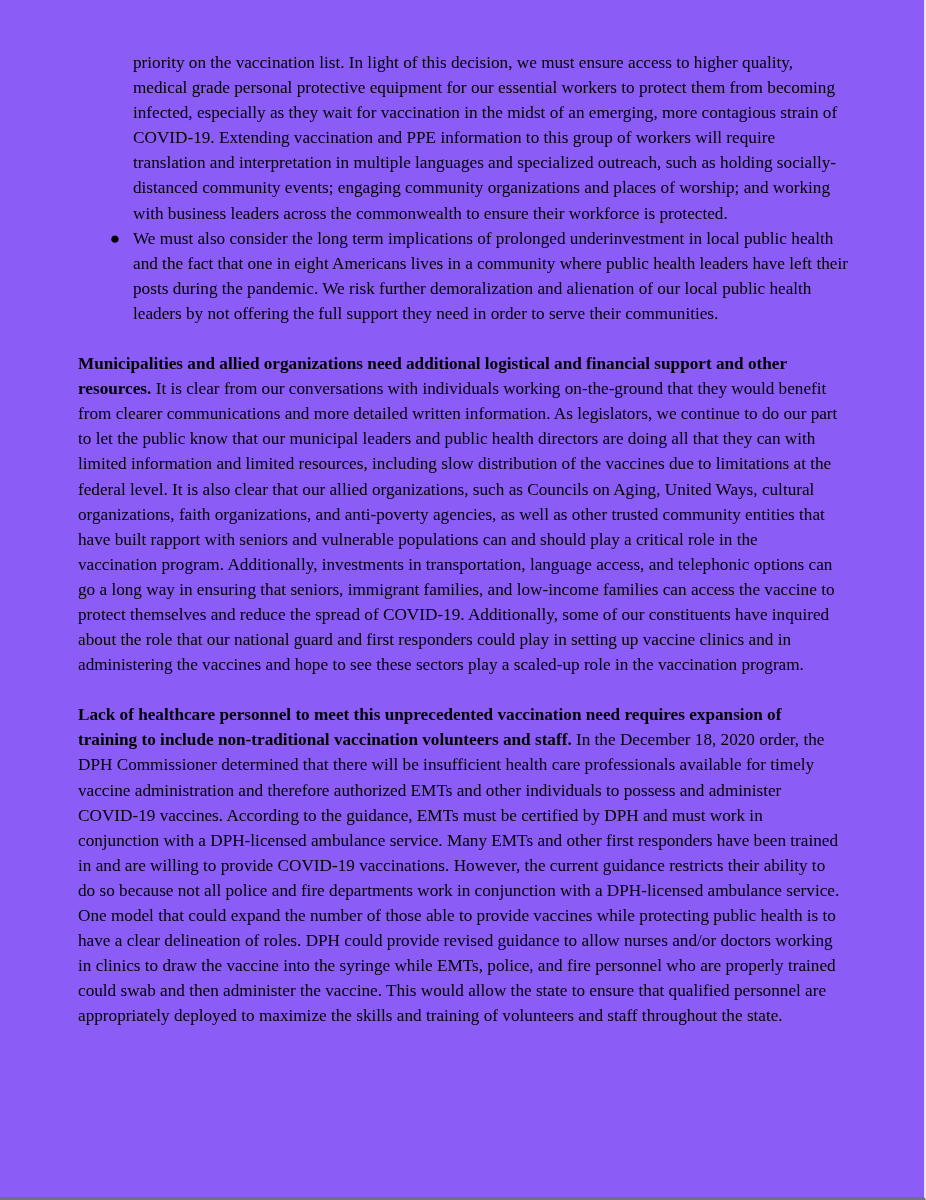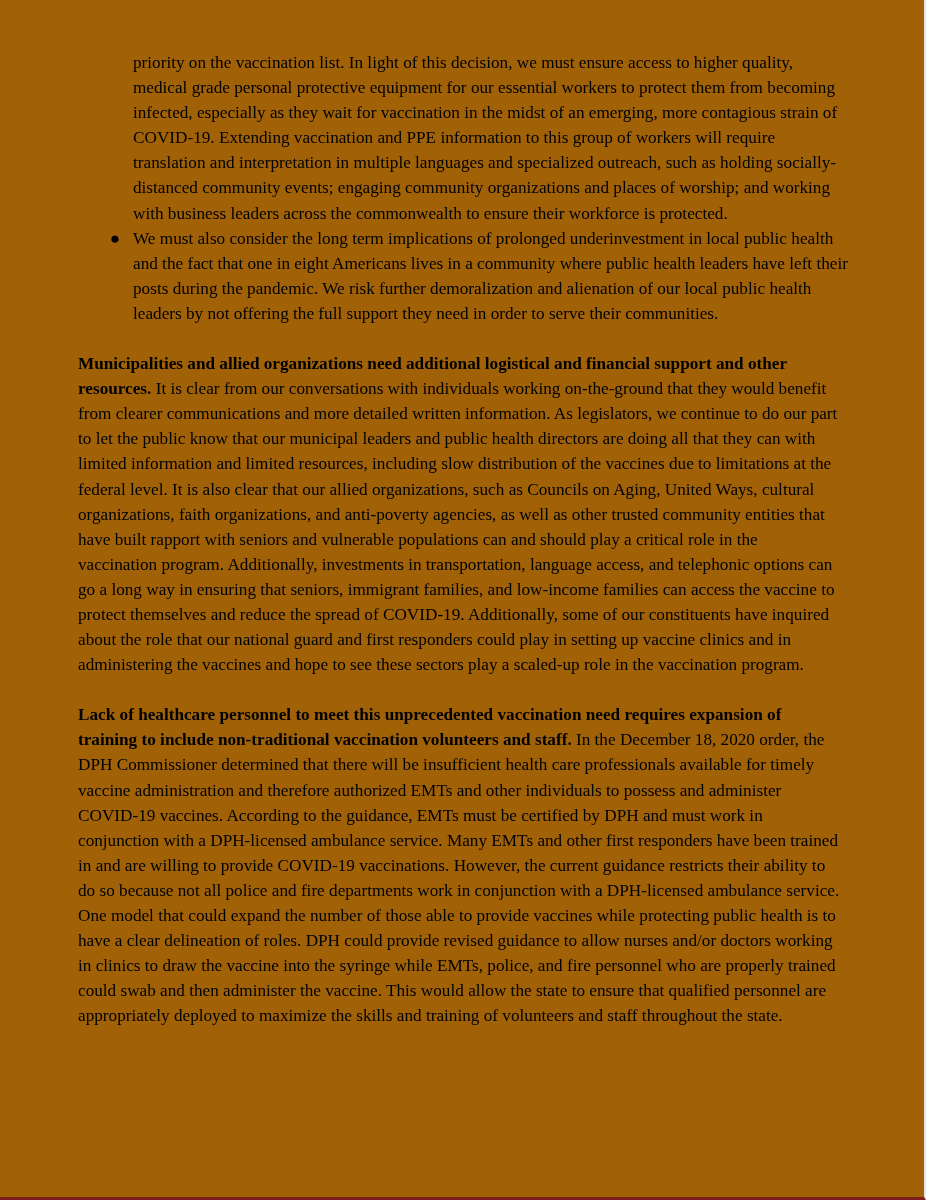--- a/index.html
+++ b/index.html
@@ -14,23 +14,23 @@
       overflow: hidden;
       font-family: "Liberation Serif", "DejaVu Serif", serif;
       color: #000000;
     }
     .page {
       position: absolute;
       left: 0;
       top: 0;
       width: 924px;
       height: 1197px;
-      background: #a16207;
+      background: #8b5cf6;
       border-right: 2px solid #e6e6e6;
-      border-bottom: 3px solid #7f1d1d;
+      border-bottom: 3px solid #737373;
       text-decoration: underline;
     }
     .content {
       position: absolute;
       left: 78px;
       top: 50px;
       width: 770px;
       font-size: 17.2px;
       line-height: 25.1px;
     }

